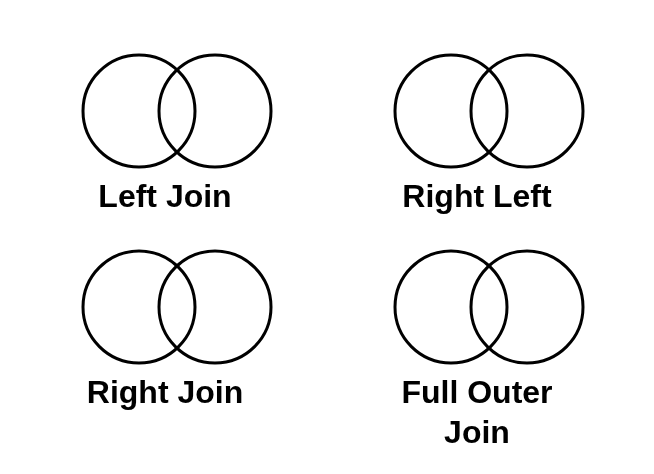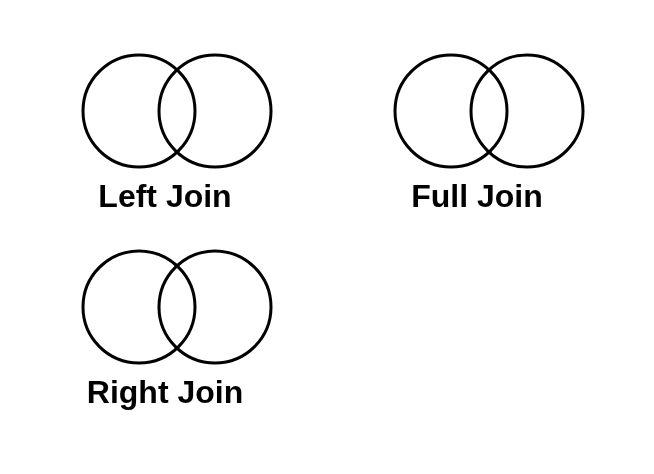--- a/index.html
+++ b/index.html
@@ -78,33 +78,48 @@
         <clipPath id="lens-clip-1">
             <circle cx="136" cy="61" r="56"></circle>
           </clipPath>
       </defs>
       <circle class="fill-shape" cx="60" cy="61" r="56" fill="#FFFFFF"></circle>
       <circle class="fill-shape" cx="136" cy="61" r="56" fill="#3FC1DA"></circle>
       <circle class="fill-shape" cx="60" cy="61" r="56" clip-path="url(#lens-clip-1)" fill="#3FC1DA"></circle>
       <circle class="outline" cx="60" cy="61" r="56"></circle>
       <circle class="outline" cx="136" cy="61" r="56"></circle>
     </svg>
-    <figcaption class="venn-label">Full Join</figcaption>
+    <figcaption class="venn-label">Right Left</figcaption>
   </figure>
 
   <figure class="venn">
     <svg class="venn-svg" width="196" height="122" viewBox="0 0 196 122">
       <defs>
         <clipPath id="lens-clip-2">
             <circle cx="136" cy="61" r="56"></circle>
           </clipPath>
       </defs>
       <circle class="fill-shape" cx="60" cy="61" r="56" fill="#FFFFFF"></circle>
       <circle class="fill-shape" cx="136" cy="61" r="56" fill="#FFFFFF"></circle>
       <circle class="fill-shape" cx="60" cy="61" r="56" clip-path="url(#lens-clip-2)" fill="#3FC1DA"></circle>
       <circle class="outline" cx="60" cy="61" r="56"></circle>
       <circle class="outline" cx="136" cy="61" r="56"></circle>
     </svg>
     <figcaption class="venn-label">Right Join</figcaption>
   </figure>
 
+  <figure class="venn">
+    <svg class="venn-svg" width="196" height="122" viewBox="0 0 196 122">
+      <defs>
+        <clipPath id="lens-clip-3">
+            <circle cx="136" cy="61" r="56"></circle>
+          </clipPath>
+      </defs>
+      <circle class="fill-shape" cx="60" cy="61" r="56" fill="#3FC1DA"></circle>
+      <circle class="fill-shape" cx="136" cy="61" r="56" fill="#3FC1DA"></circle>
+      <circle class="fill-shape" cx="60" cy="61" r="56" clip-path="url(#lens-clip-3)" fill="#3FC1DA"></circle>
+      <circle class="outline" cx="60" cy="61" r="56"></circle>
+      <circle class="outline" cx="136" cy="61" r="56"></circle>
+    </svg>
+    <figcaption class="venn-label">Full Outer Join</figcaption>
+  </figure>
 
 </div>
 
 </body></html>

